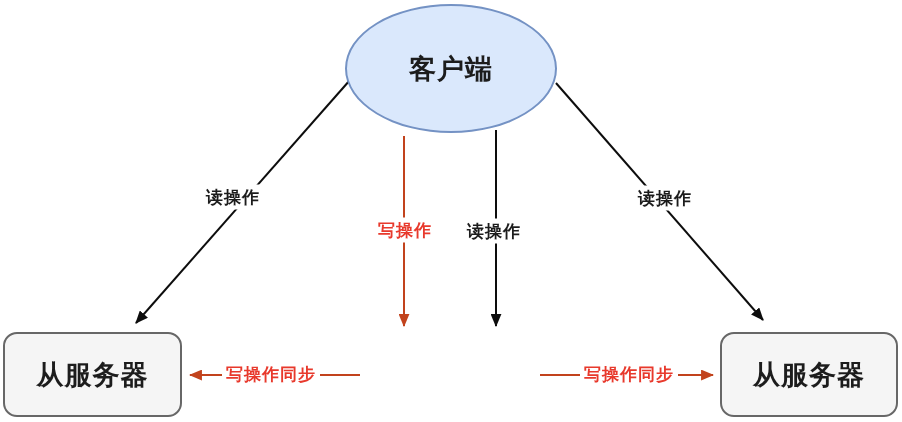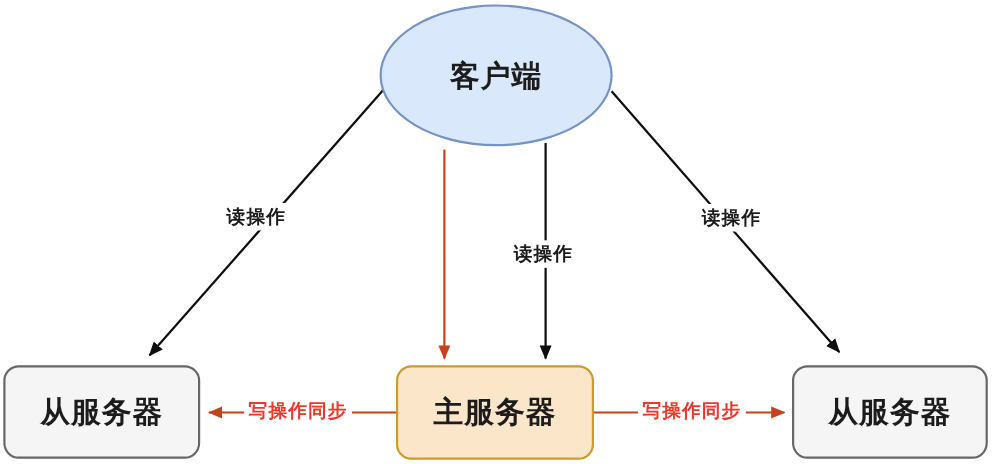--- a/index.html
+++ b/index.html
@@ -71,30 +71,28 @@
   </svg>
 
   <div class="node node-client">
     <span>客户端</span>
   </div>
 
   <div class="node node-slave-left">
     <span>从服务器</span>
   </div>
 
-  <div class="node node-master">
-    <span>主服务器</span>
-  </div>
 
   <div class="node node-slave-right">
     <span>从服务器</span>
   </div>
 
   <div class="edge-label" style="left:233px;top:197px">读操作</div>
 
+  <div class="edge-label red" style="left:405px;top:230px">写操作</div>
 
   <div class="edge-label" style="left:494px;top:231px">读操作</div>
 
   <div class="edge-label" style="left:665px;top:198px">读操作</div>
 
   <div class="edge-label red" style="left:271px;top:374px">写操作同步</div>
 
   <div class="edge-label red" style="left:629px;top:374px">写操作同步</div>
 
 </div>

